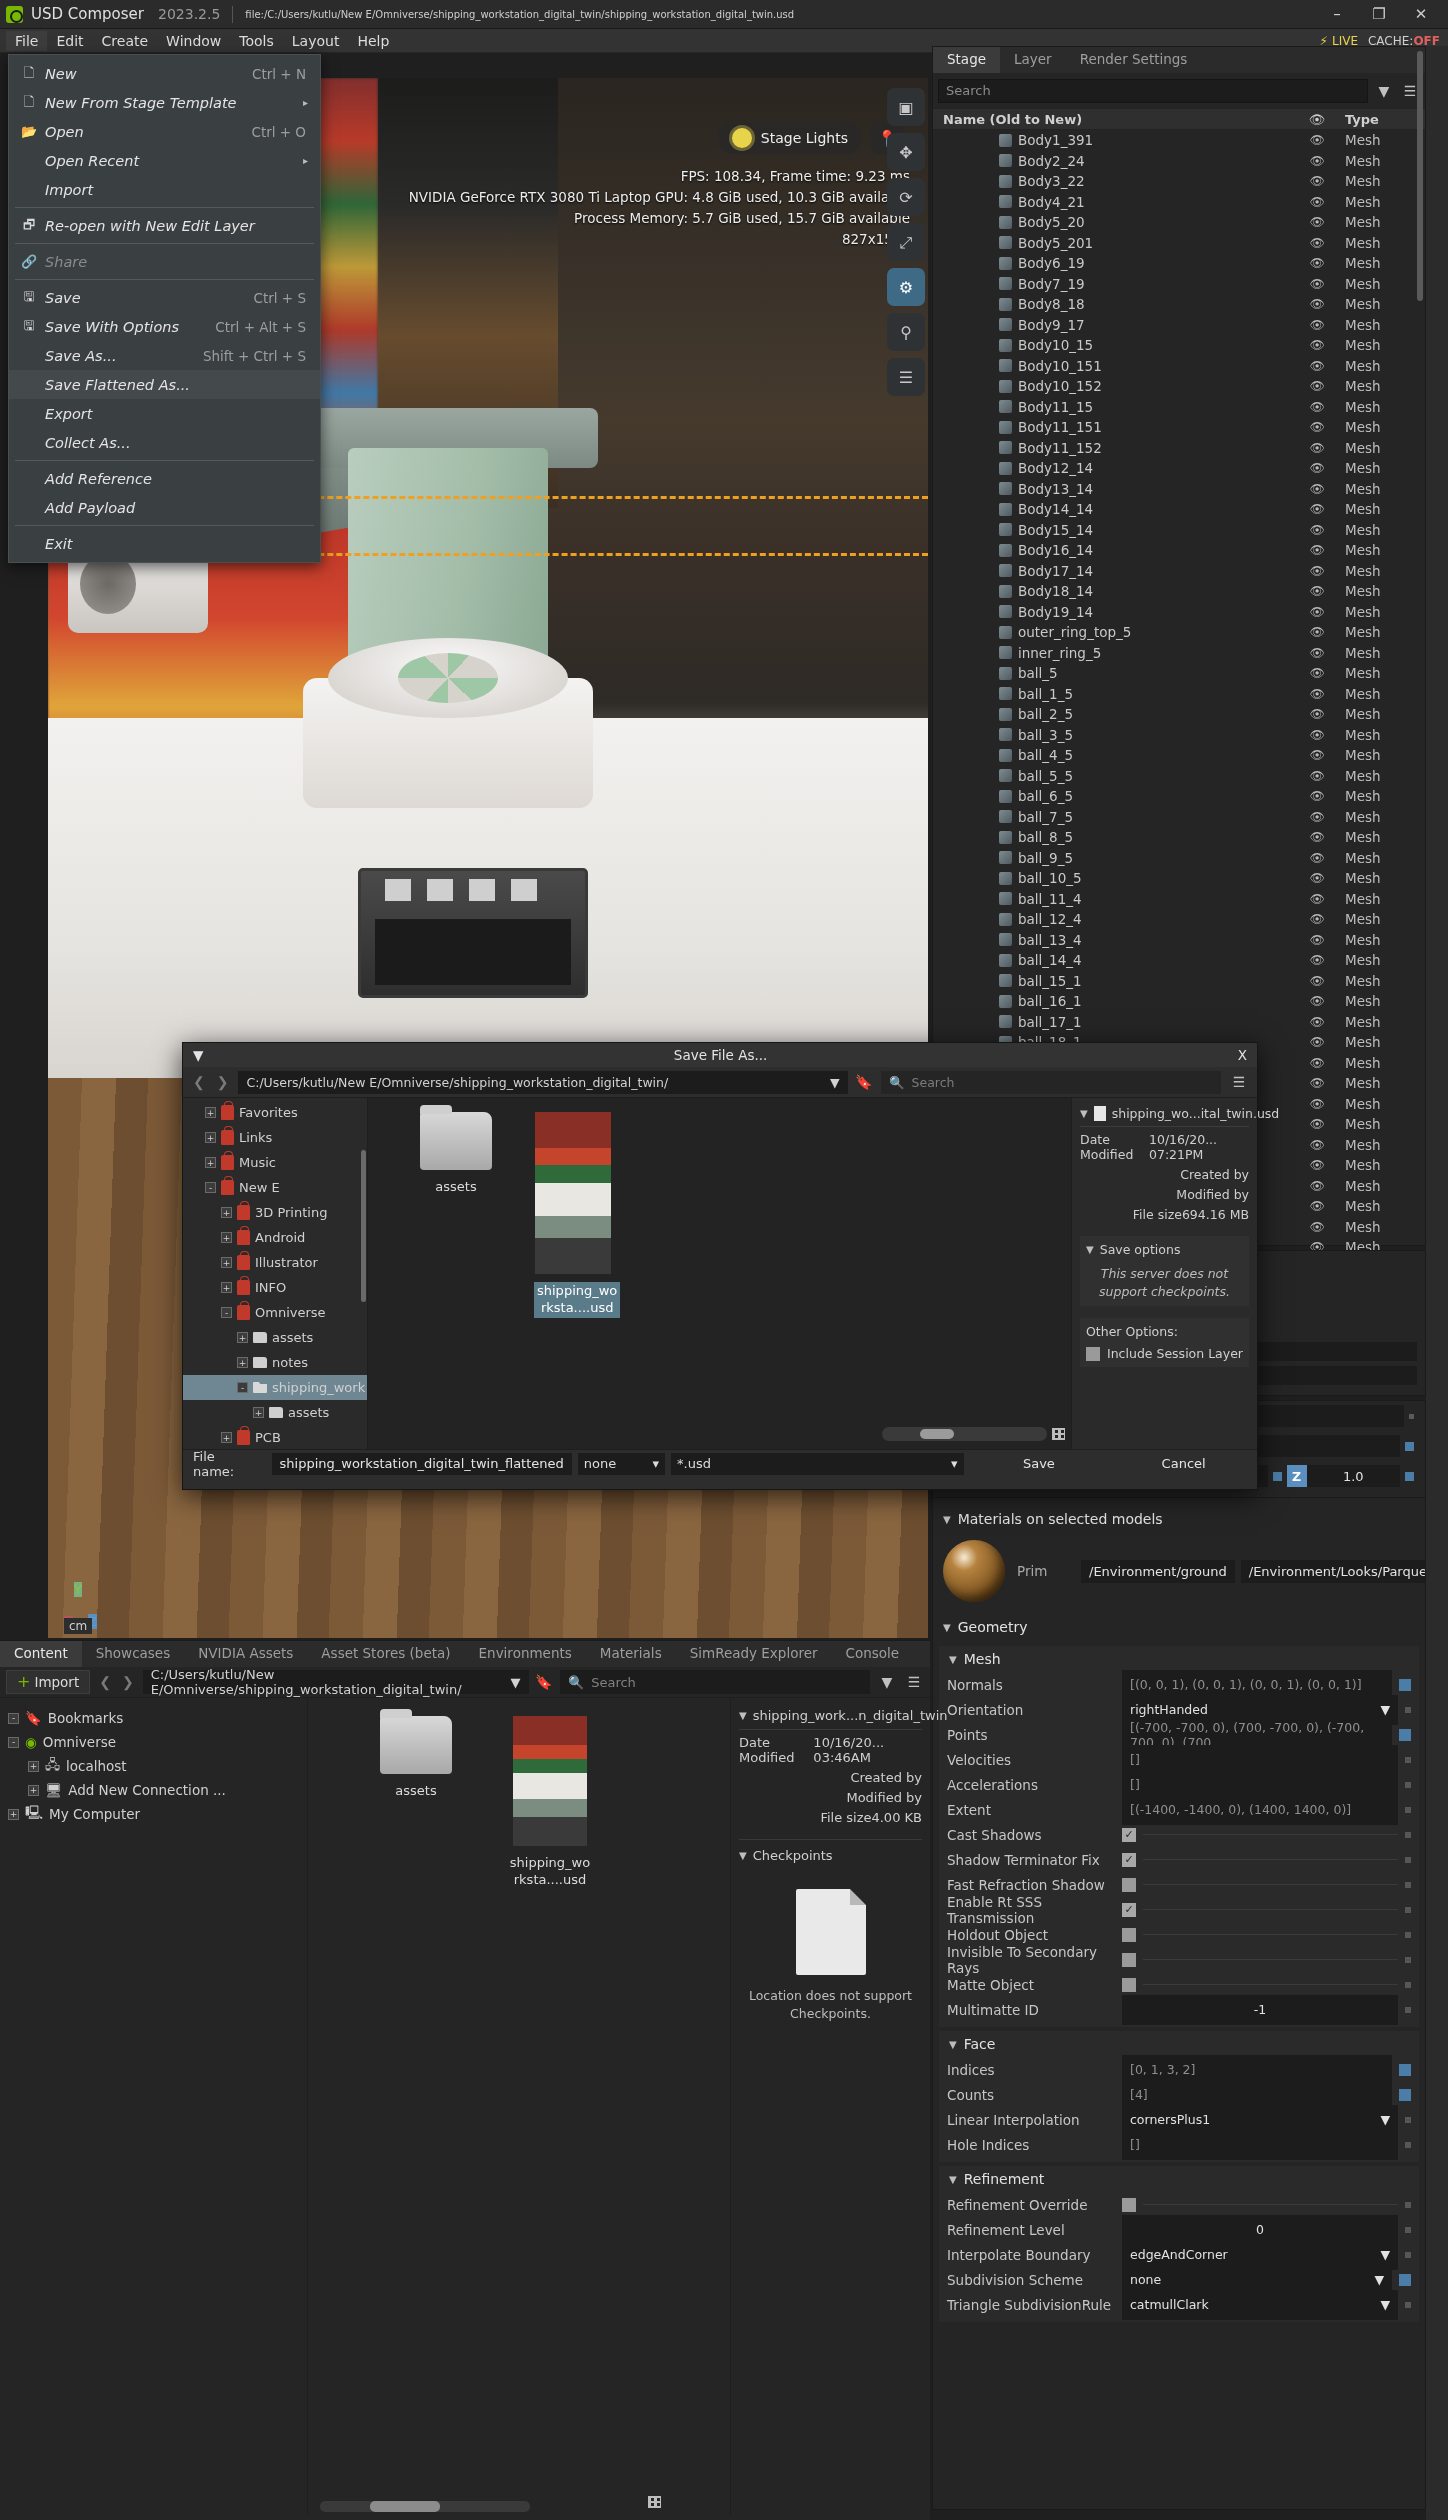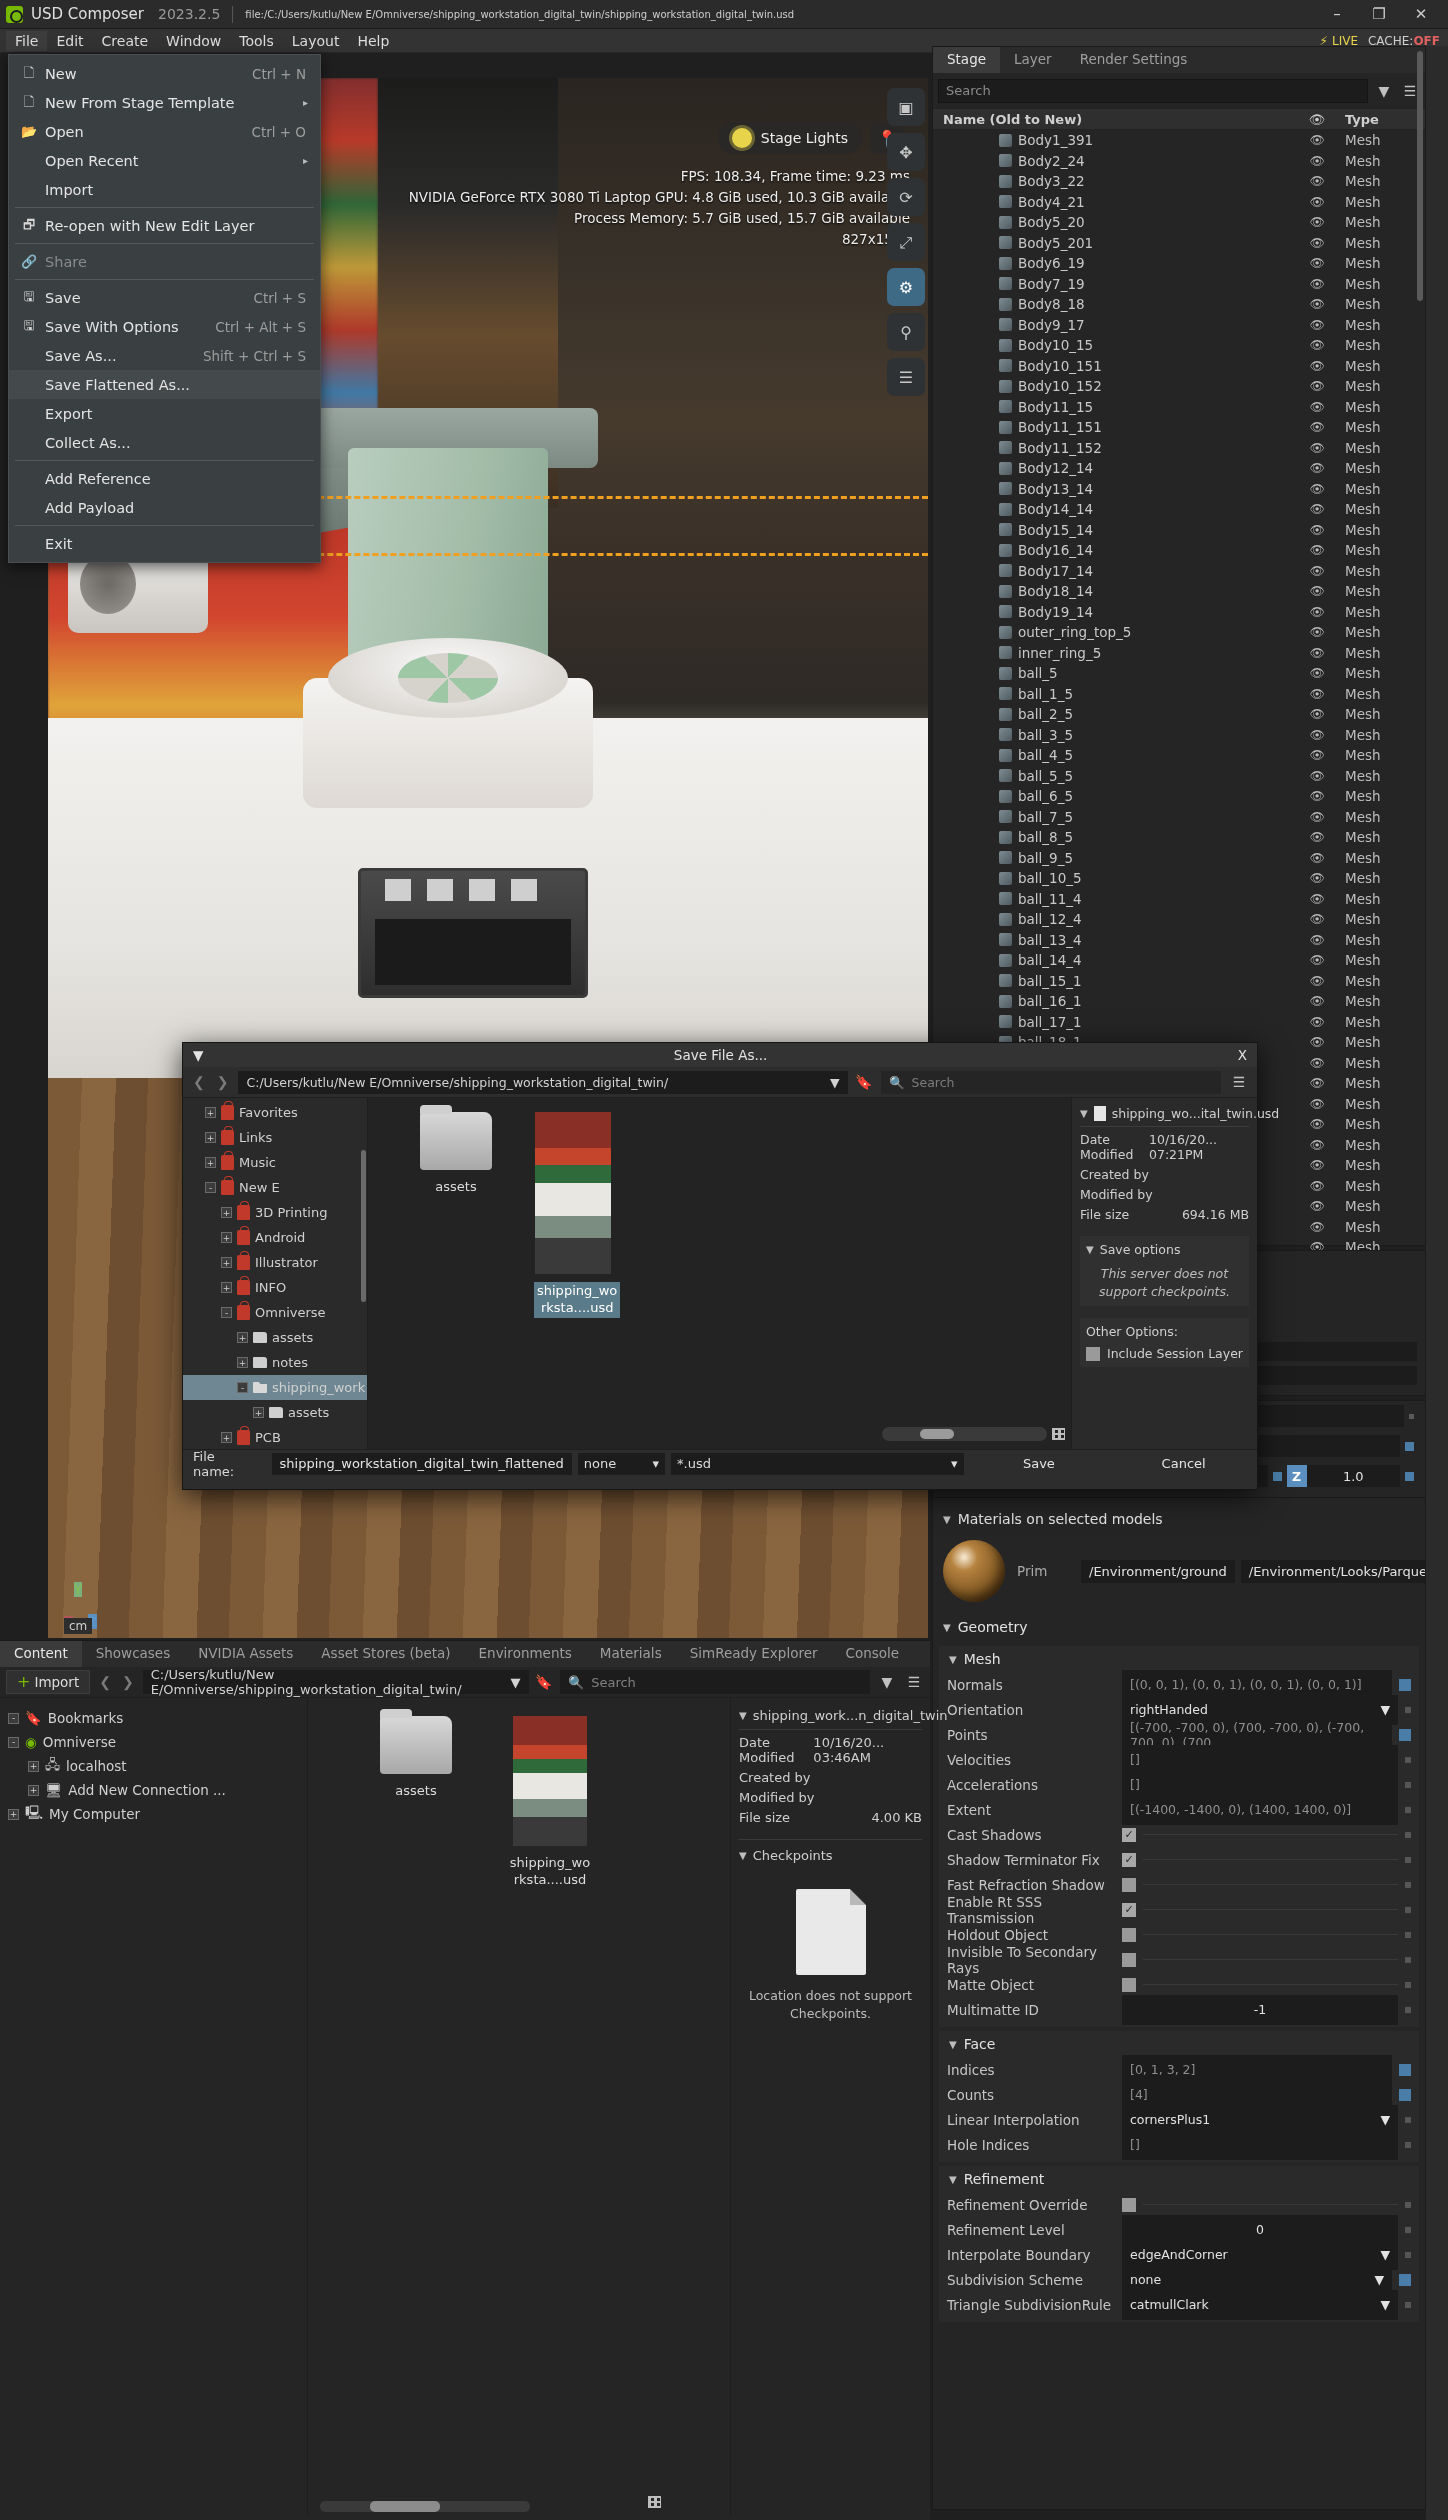--- a/index.html
+++ b/index.html
@@ -26,21 +26,21 @@
   .menu-item{padding:2px 9px;font-size:14px;color:#ddd;text-align:right;}
   .menu-item.active{background:#3d3d3d;}
 
   
   #filemenu{position:absolute;left:8px;top:54px;width:313px;background:#3a3f41;
     border:1px solid #4a4f51;box-shadow:0 4px 14px rgba(0,0,0,.6);z-index:90;padding:4px 0;}
   .fm-item{display:flex;align-items:center;height:29px;padding:0 8px;font-size:14.5px;color:#e4e4e4;}
   .fm-item.hl{background:#44494b;}
   .fm-item.disabled{color:#8b8b8b;}
   .fm-ico{width:24px;display:flex;align-items:center;justify-content:center;color:#d8d8d8;font-size:13px;}
-  .fm-label{flex:1;padding-left:4px;}
+  .fm-label{flex:1;padding-left:4px;font-style:italic;}
   .fm-short{color:#9d9d9d;font-size:13.5px;padding-right:6px;}
   .fm-arrow{color:#bbb;font-size:10px;padding-right:4px;}
   .fm-sep{height:1px;background:#55595b;margin:3px 6px;}
 
   
   #viewport{position:absolute;left:48px;top:78px;width:880px;height:1560px;overflow:hidden;}
   .vp-tab{position:absolute;left:0;top:0;height:26px;background:#3a3a3a;color:#d8d8d8;
     font-size:13px;padding:5px 14px;z-index:5;}
   #vp-scene{position:absolute;inset:0;
     background:
@@ -188,21 +188,21 @@
   .folderico{width:72px;height:58px;margin:0 auto 8px;border-radius:4px 8px 4px 4px;
     background:linear-gradient(180deg,#d8d8d8,#a8a8a8);position:relative;}
   .folderico:before{content:"";position:absolute;left:0;top:-7px;width:32px;height:9px;
     background:#cfcfcf;border-radius:4px 4px 0 0;}
   .thumb{width:74px;height:130px;margin:0 auto 8px;background:
     linear-gradient(180deg,#8a2f25 0 22%,#c4452c 22% 33%,#2f6b3a 33% 44%,#e9e7e2 44% 64%,#7b8d80 64% 78%,#3a3a3a 78% 100%);}
   .citem.sel .cap{background:#5a7b8a;color:#fff;}
   .cap{display:inline-block;padding:1px 3px;line-height:1.3;}
   .cinfo{width:200px;border-left:1px solid #1e1e1e;padding:10px 8px;font-size:13px;color:#cfcfcf;}
   .cinfo .hdr{display:flex;gap:6px;align-items:center;border-bottom:1px solid #3a3a3a;padding-bottom:6px;}
-  .kv{display:flex;justify-content:space-between;margin-top:5px;}
+  .kv{display:flex;justify-content:flex-end;margin-top:5px;}
   .chkbox{margin-top:14px;border-top:1px solid #3a3a3a;padding-top:8px;}
   .docico{width:70px;height:86px;margin:26px auto 12px;background:#e9e9e9;position:relative;border-radius:2px;}
   .docico:after{content:"";position:absolute;right:0;top:0;border-width:0 16px 16px 0;border-style:solid;
     border-color:#b8b8b8 #252526;}
   .cnote{text-align:center;font-size:12.5px;color:#bdbdbd;line-height:1.4;}
   .hscroll{position:absolute;left:320px;bottom:8px;width:210px;height:11px;background:#3a3a3a;border-radius:5px;}
   .hscroll i{position:absolute;left:50px;top:0;width:70px;height:11px;background:#8c8c8c;border-radius:5px;}
 
   
   #savedlg{position:absolute;left:182px;top:1042px;width:1076px;height:448px;background:#2d2d2d;

